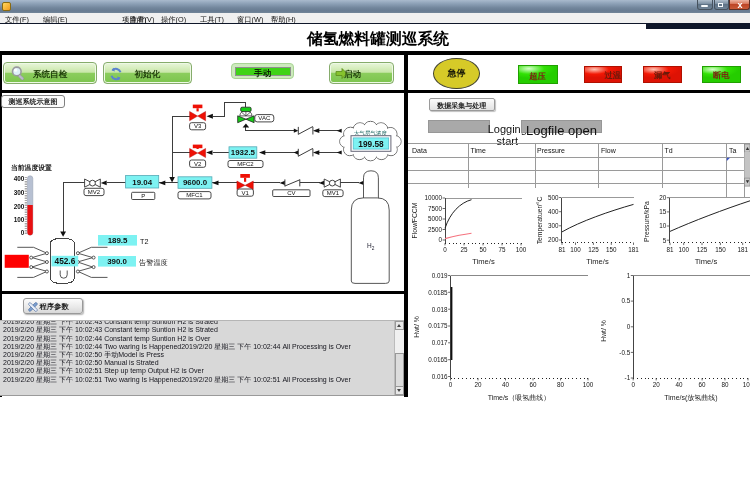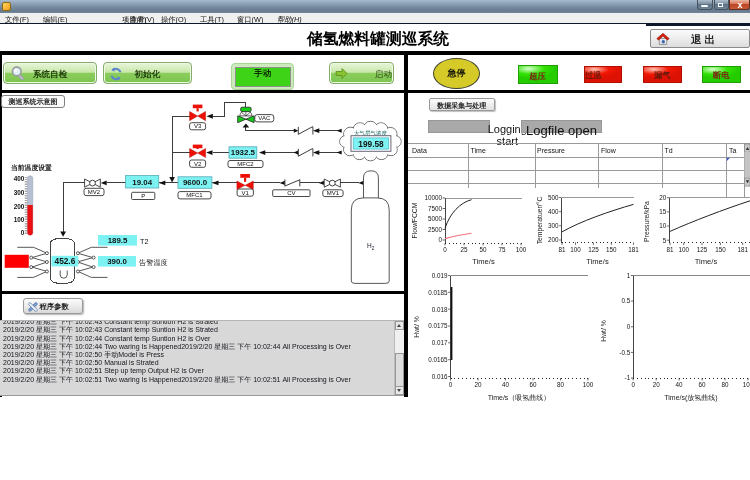--- a/index.html
+++ b/index.html
@@ -20,43 +20,34 @@
     border-radius:0 0 3px 3px;background:linear-gradient(180deg,#aebdcb,#798da0 45%,#5f7386 50%,#708497);"></div>
   <div class="abs" style="left:701px;top:4.5px;width:7px;height:2px;background:#f6fafc;border-radius:1px;"></div>
   <div class="abs" style="left:713.5px;top:0;width:15px;height:10px;border:1px solid #46525e;border-top:none;box-sizing:border-box;
     border-radius:0 0 3px 3px;background:linear-gradient(180deg,#aebdcb,#798da0 45%,#5f7386 50%,#708497);"></div>
   <div class="abs" style="left:717.5px;top:2.5px;width:5px;height:4px;border:1px solid #f6fafc;box-sizing:border-box;"></div>
   <div class="abs" style="left:729px;top:0;width:21px;height:10px;border:1px solid #5e3026;border-top:none;box-sizing:border-box;
     border-radius:0 0 3px 0;background:linear-gradient(180deg,#ecb5a3,#d67356 45%,#bd4526 50%,#c85a36);"></div>
   <div class="abs" style="left:735px;top:-0.5px;width:10px;height:10px;color:#fff;font-size:9px;font-weight:bold;line-height:10px;text-align:center;">x</div>
 </div>
 
-<div class="abs" style="left:0;top:13px;width:750px;height:9.6px;background:#f0f0f0;border-bottom:3px solid #0f172a;
+<div class="abs" style="left:0;top:13px;width:750px;height:9.6px;background:#f0f0f0;border-bottom:6px solid #0f172a;
      font-size:7.3px;color:#111;">
   <span class="abs" style="left:5px;top:1.5px;">文件(F)</span>
   <span class="abs" style="left:43px;top:1.5px;">编辑(E)</span>
   <span class="abs" style="left:82px;top:1.5px;margin-left:48px;">查看(V)</span>
   <span class="abs" style="left:122px;top:1.5px;">项目(P)</span>
   <span class="abs" style="left:161px;top:1.5px;">操作(O)</span>
   <span class="abs" style="left:200px;top:1.5px;">工具(T)</span>
   <span class="abs" style="left:237px;top:1.5px;">窗口(W)</span>
-  <span class="abs" style="left:277px;top:1.5px;font-style:italic;">帮助(H)</span>
+  <span class="abs" style="left:271px;top:1.5px;">帮助(H)</span>
 </div>
 
 <div class="abs" style="left:0;top:23.6px;width:646px;height:27.6px;background:#fff;">
   <div class="abs" style="left:3px;top:5px;width:750px;text-align:center;font-size:15.8px;font-weight:bold;color:#000;">储氢燃料罐测巡系统</div>
-  <div class="abs" style="left:650px;top:5px;width:100px;height:19.5px;border:1px solid #8a8a8a;border-radius:2px;box-sizing:border-box;
-    background:linear-gradient(180deg,#fbfbfb,#eee 45%,#ddd);">
-    <svg class="abs" style="left:5px;top:2px;" width="14" height="14" viewBox="0 0 14 14">
-      <rect x="3.2" y="6.5" width="7.6" height="5.8" fill="#e8e8ee" stroke="#777" stroke-width="0.7"></rect>
-      <path d="M0.8 6.6 L7 1.2 L13.2 6.6 L11.6 8.2 L7 4.2 L2.4 8.2 Z" fill="#cf2010" stroke="#8a1508" stroke-width="0.5"></path>
-      <circle cx="7.3" cy="9.8" r="1.7" fill="#3a6ab0"></circle>
-    </svg>
-    <div class="abs" style="left:40px;top:3px;font-size:10.5px;font-weight:bold;color:#222;">退  出</div>
-  </div>
 </div>
 
 <div class="abs" style="left:0;top:51.2px;width:750px;height:3.5px;background:#000;"></div>
 
 <div class="abs" style="left:0;top:54.7px;width:1.5px;height:342.8px;background:#000;"></div>
 <div class="abs" style="left:403.5px;top:54.7px;width:4px;height:342.8px;background:#000;"></div>
 <div class="abs" style="left:0;top:89.5px;width:750px;height:3.5px;background:#000;"></div>
 <div class="abs" style="left:0;top:291px;width:403.5px;height:3px;background:#000;"></div>
 
 <div class="abs" style="left:3.2px;top:61.7px;width:93.8px;height:22px;border-radius:4px;border:1px solid #86ac6c;box-sizing:border-box;
@@ -71,45 +62,45 @@
 <div class="abs" style="left:103px;top:62.4px;width:88.8px;height:21.3px;border-radius:4px;border:1px solid #86ac6c;box-sizing:border-box;
   background:linear-gradient(180deg,#e8f6da 0%,#c9e7a9 46%,#8bcd5d 52%,#7cc44d 100%);box-shadow:inset 0 0 0 1px #eef9e6;">
   <svg class="abs" style="left:5px;top:3.5px;" width="14" height="14" viewBox="0 0 14 14">
     <path d="M11.5 5.2 A5 5 0 0 0 3.4 3.0" fill="none" stroke="#5b83cf" stroke-width="2.1"></path>
     <path d="M4.6 0.8 L2.6 3.6 L6 4.4 Z" fill="#5b83cf"></path>
     <path d="M2.5 8.8 A5 5 0 0 0 10.6 11" fill="none" stroke="#5b83cf" stroke-width="2.1"></path>
     <path d="M9.4 13.2 L11.4 10.4 L8 9.6 Z" fill="#5b83cf"></path>
   </svg>
   <div class="abs" style="left:0;top:6px;width:100%;text-align:center;font-size:8.6px;font-weight:bold;color:#23430d;">初始化</div>
 </div>
-<div class="abs" style="left:231.2px;top:63.4px;width:63px;height:27px;border-radius:4px;border:1px solid #a8d494;box-sizing:border-box;
+<div class="abs" style="left:231.2px;top:63.4px;width:63px;height:16px;border-radius:4px;border:1px solid #a8d494;box-sizing:border-box;
   background:#cdeabd;">
   <div class="abs" style="left:2.5px;top:2.5px;right:2.5px;bottom:2.5px;border:1px solid #8f8f8f;background:#3fd317;">
     <div class="abs" style="left:0;top:0.5px;width:100%;text-align:center;font-size:8.6px;font-weight:bold;color:#0b2a04;">手动</div>
   </div>
 </div>
 <div class="abs" style="left:329px;top:61.7px;width:64.6px;height:21.9px;border-radius:4px;border:1px solid #86ac6c;box-sizing:border-box;
   background:linear-gradient(180deg,#e8f6da 0%,#c9e7a9 46%,#8bcd5d 52%,#7cc44d 100%);box-shadow:inset 0 0 0 1px #eef9e6;">
   <svg class="abs" style="left:5px;top:4px;" width="13" height="13" viewBox="0 0 13 13">
     <path d="M1 4.5 L7 4.5 L7 1.5 L12 6.5 L7 11.5 L7 8.5 L1 8.5 Z" fill="#86c32e" stroke="#5a8a1a" stroke-width="0.8"></path>
   </svg>
-  <div class="abs" style="left:14px;top:6px;width:48px;text-align:right;font-size:8.6px;font-weight:normal;color:#23430d;">启动</div>
+  <div class="abs" style="left:14px;top:6px;width:48px;text-align:left;font-size:8.6px;font-weight:bold;color:#23430d;">启动</div>
 </div>
 
 <div class="abs" style="left:433px;top:57.8px;width:47px;height:31.2px;border-radius:50%;background:#d6ca28;
   border:1.8px solid #44442e;box-sizing:border-box;z-index:5;">
   <div class="abs" style="left:0;top:8px;width:100%;text-align:center;font-size:9px;font-weight:bold;color:#1a1a08;">急停</div>
 </div>
 <div class="abs" style="left:517.5px;top:65px;width:40px;height:19.3px;border:1px solid #20a000;box-sizing:border-box;
   background:radial-gradient(ellipse 70% 55% at 26% 16%,#d6ffcb,#32e205 58%,#25cd00);">
   <div class="abs" style="left:0;top:4.5px;width:100%;text-align:center;font-size:8.3px;font-weight:bold;color:#7a2812;">超压</div>
 </div>
 <div class="abs" style="left:584px;top:65.5px;width:38px;height:17.5px;border:1px solid #b01000;box-sizing:border-box;
   background:radial-gradient(ellipse 70% 55% at 26% 16%,#ffc4b4,#f31805 58%,#de1204);">
-  <div class="abs" style="left:0;top:3.8px;width:100%;text-align:left;font-size:8.3px;font-weight:bold;color:#6a1a0a;">过温</div>
+  <div class="abs" style="left:0;top:3.8px;width:100%;text-align:right;font-size:8.3px;font-weight:bold;color:#6a1a0a;">过温</div>
 </div>
 <div class="abs" style="left:643px;top:65.5px;width:38.5px;height:17.5px;border:1px solid #b01000;box-sizing:border-box;
   background:radial-gradient(ellipse 70% 55% at 26% 16%,#ffc4b4,#f31805 58%,#de1204);">
   <div class="abs" style="left:0;top:3.8px;width:100%;text-align:center;font-size:8.3px;font-weight:bold;color:#6a1a0a;">漏气</div>
 </div>
 <div class="abs" style="left:702px;top:65.5px;width:38.5px;height:17.5px;border:1px solid #20a000;box-sizing:border-box;
   background:radial-gradient(ellipse 70% 55% at 26% 16%,#d6ffcb,#32e205 58%,#25cd00);">
   <div class="abs" style="left:0;top:3.8px;width:100%;text-align:center;font-size:8.3px;font-weight:bold;color:#7a2812;">断电</div>
 </div>
 

